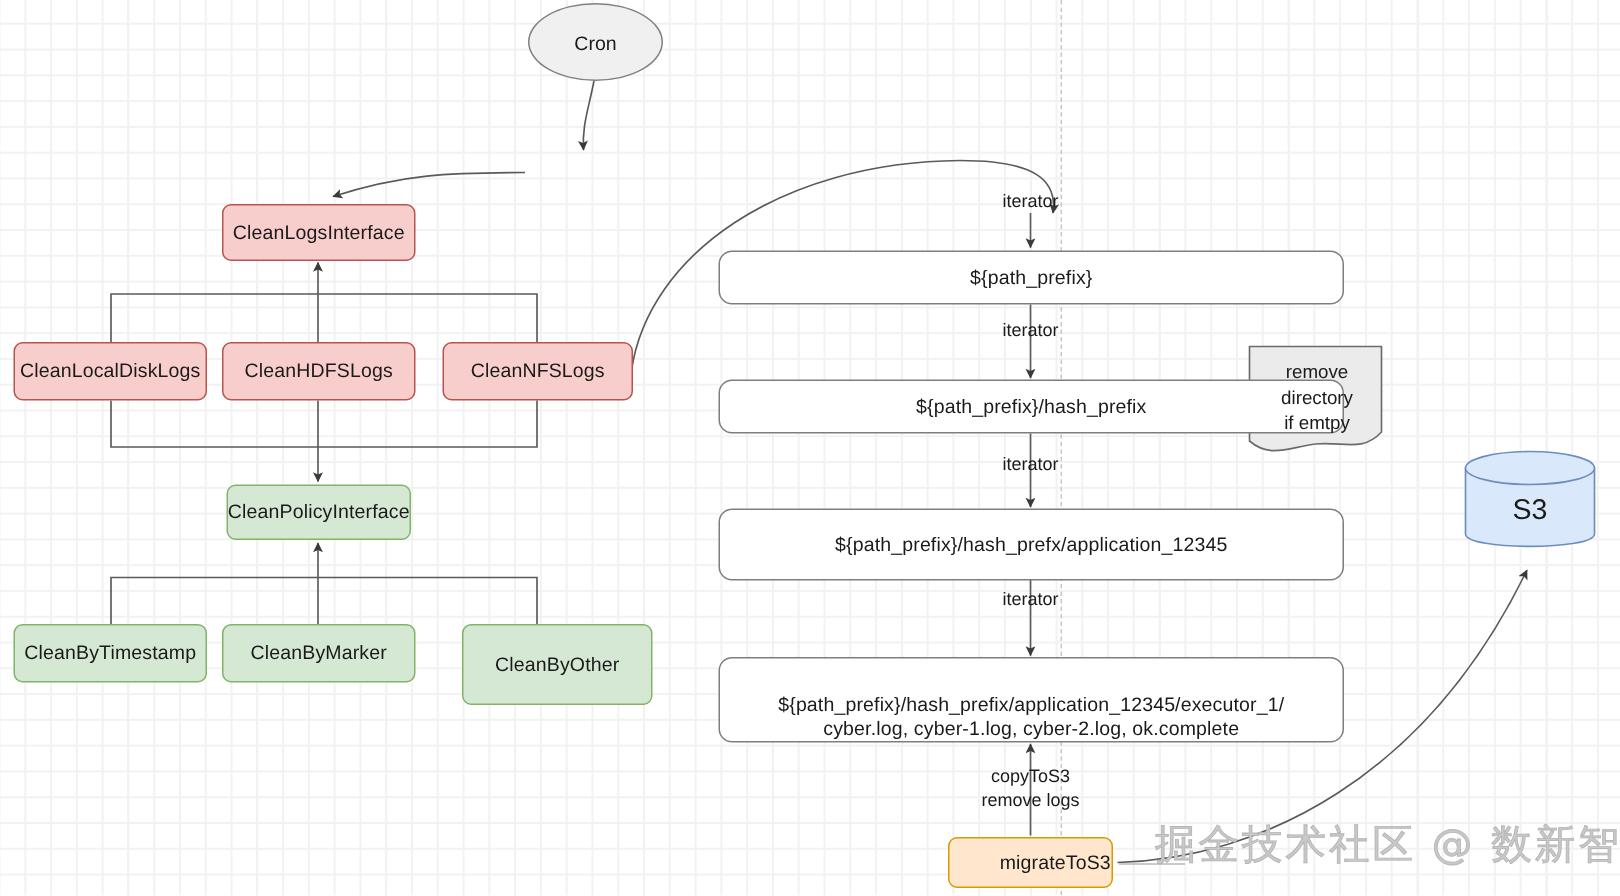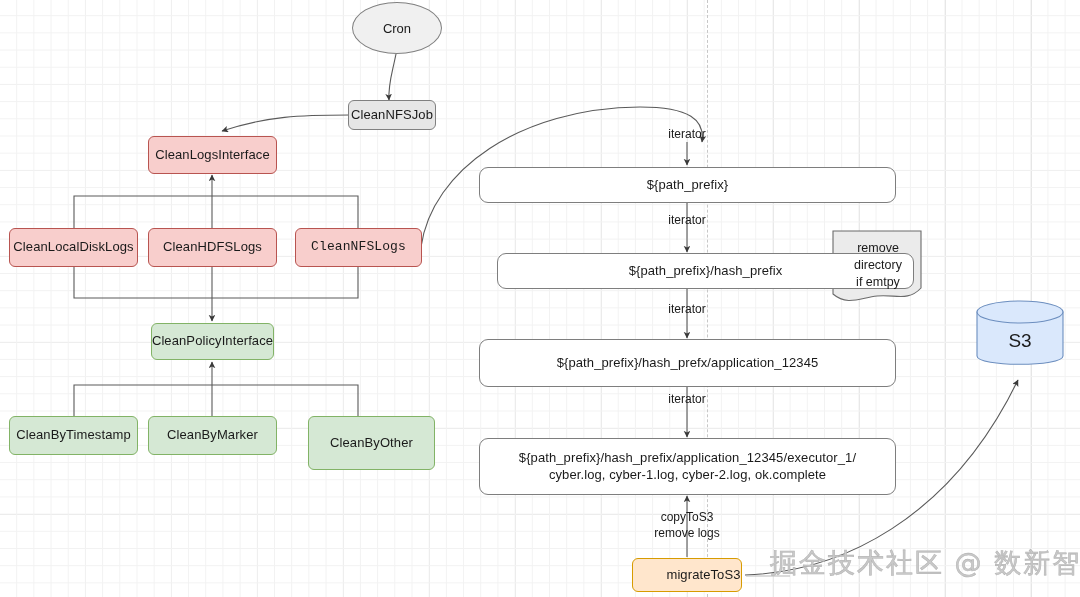--- a/index.html
+++ b/index.html
@@ -181,37 +181,34 @@
     <g>
       <path d="M977,312 L977,356 C977,367 1063,367 1063,356 L1063,312 Z" fill="#dae8fc" stroke="#6c8ebf" stroke-width="1.1"></path>
       <ellipse cx="1020" cy="312" rx="43" ry="11" fill="#dae8fc" stroke="#6c8ebf" stroke-width="1.1"></ellipse>
     </g>
   </svg>
 
   <div class="ellipse" style="left:352px; top:2px; width:90px; height:52px;">
     <span>Cron</span>
   </div>
 
-  <div class="node gray" style="left:348px; top:100px; width:88px; height:30px;">
-    <span>CleanNFSJob</span>
-  </div>
 
   <div class="node pink" style="left:9px; top:228px; width:129px; height:39px;">
     <span>CleanLocalDiskLogs</span>
   </div>
 
   <div class="node pink" style="left:148px; top:136px; width:129px; height:38px;">
     <span>CleanLogsInterface</span>
   </div>
 
   <div class="node pink" style="left:148px; top:228px; width:129px; height:39px;">
     <span>CleanHDFSLogs</span>
   </div>
 
-  <div class="node pink" style="left:295px; top:228px; width:127px; height:39px;font-family:Liberation Mono, monospace;">
+  <div class="node pink" style="left:295px; top:228px; width:127px; height:39px;">
     <span>CleanNFSLogs</span>
   </div>
 
   <div class="node green" style="left:151px; top:323px; width:123px; height:37px;">
     <span>CleanPolicyInterface</span>
   </div>
 
   <div class="node green" style="left:9px; top:416px; width:129px; height:39px;">
     <span>CleanByTimestamp</span>
   </div>
@@ -221,29 +218,29 @@
   </div>
 
   <div class="node green" style="left:295px; top:416px; width:127px; height:54px;margin-left:13px;">
     <span>CleanByOther</span>
   </div>
 
   <div class="node plain" style="left:479px; top:167px; width:417px; height:36px;">
     <span>${path_prefix}</span>
   </div>
 
-  <div class="node plain" style="left:497px; top:253px; width:417px; height:36px;">
+  <div class="node plain" style="left:479px; top:253px; width:417px; height:36px;">
     <span>${path_prefix}/hash_prefix</span>
   </div>
 
   <div class="node plain" style="left:479px; top:339px; width:417px; height:48px;">
     <span>${path_prefix}/hash_prefx/application_12345</span>
   </div>
 
-  <div class="node plain" style="left:479px; top:438px; width:417px; height:57px;">
+  <div class="node plain" style="left:479px; top:438px; width:417px; height:57px;align-items:flex-end;">
     <span>${path_prefix}/hash_prefix/application_12345/executor_1/
 cyber.log, cyber-1.log, cyber-2.log, ok.complete</span>
   </div>
 
   <div class="node orange" style="left:632px; top:558px; width:110px; height:34px;padding-left:33px;">
     <span>migrateToS3</span>
   </div>
 
   <div class="cyl-label" style="left:977px; top:330px; width:86px;">S3</div>
 

